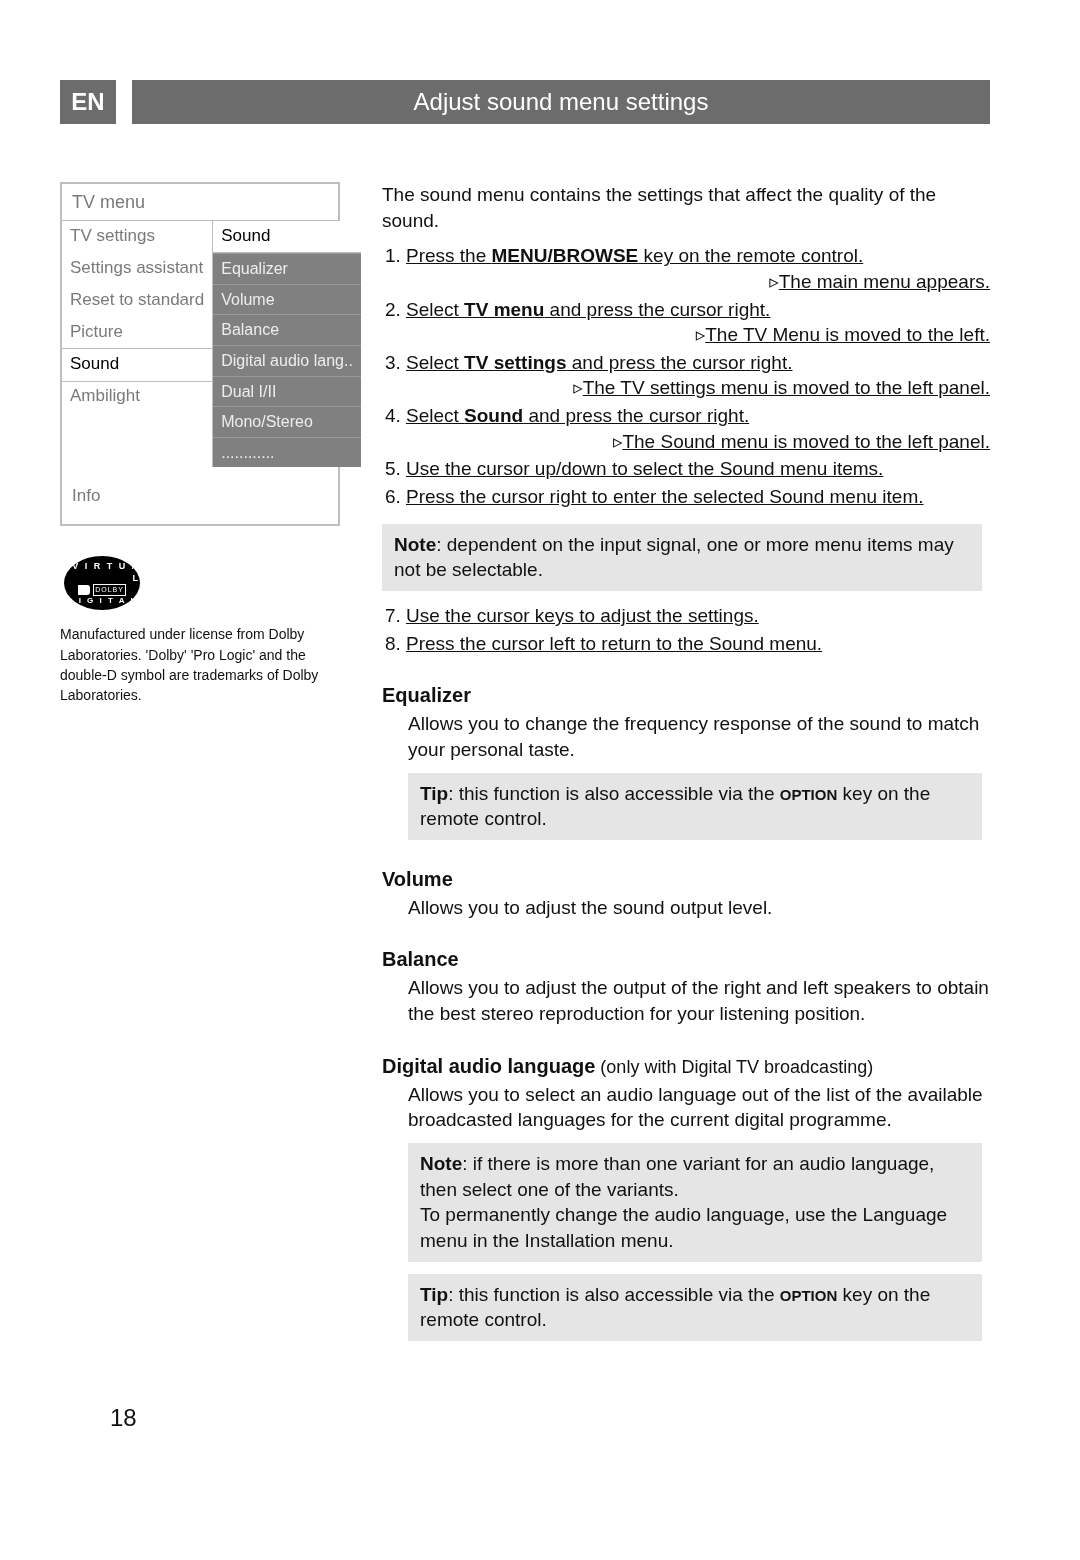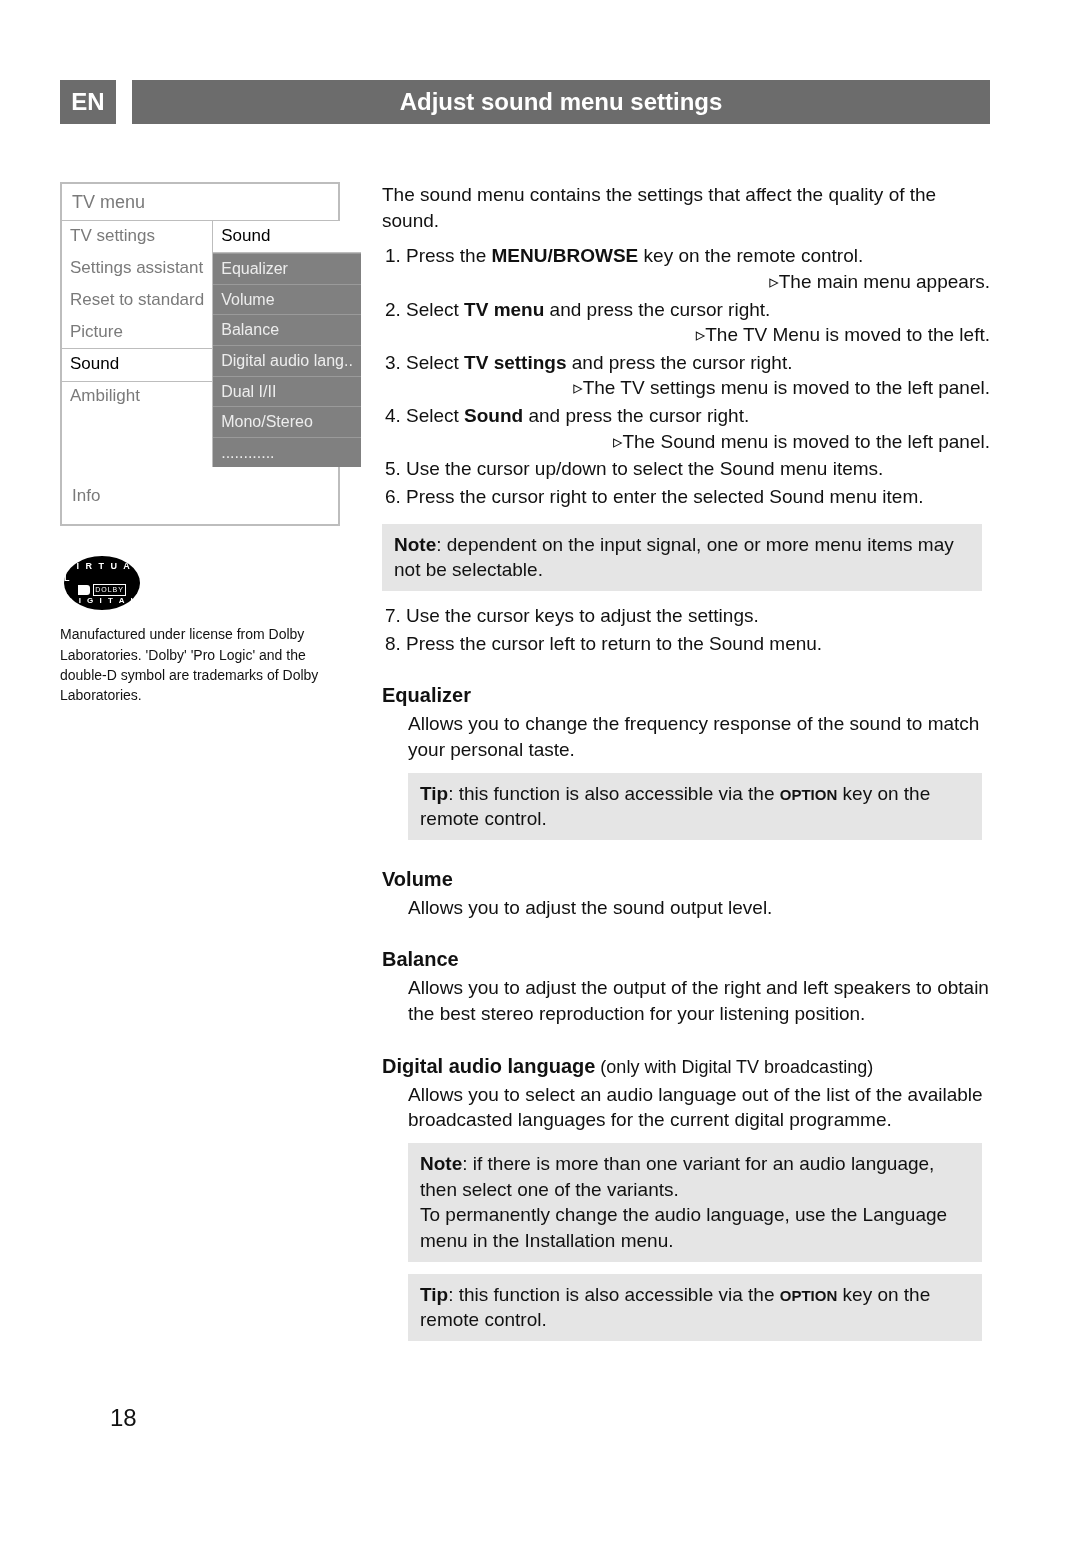--- a/index.html
+++ b/index.html
@@ -24,21 +24,21 @@
   
   .header-row{display:flex;gap:16px;margin-bottom:58px;}
   .lang-badge{
     background:var(--title-bg);color:#fff;font-weight:bold;
     font-size:24px;display:flex;align-items:center;justify-content:center;
     width:56px;height:44px;
   }
   .title-bar{
     flex:1;background:var(--title-bg);color:#fff;height:44px;
     display:flex;align-items:center;justify-content:center;
-    font-weight:bold;font-size:24px;
+    font-weight:normal;font-size:24px;
   }
 
   
   .body{display:flex;gap:42px;}
   .left-col{width:280px;flex:0 0 280px;}
   .right-col{flex:1;}
 
   
   .menu{
     border:2px solid var(--border);border-bottom-width:2px;
@@ -71,33 +71,33 @@
   .menu-foot{
     padding:18px 10px 16px 10px;color:var(--gray-text);
     font-size:17px;
   }
 
   
   .dolby-logo{
     width:76px;height:54px;border-radius:50%/50%;
     background:#000;color:#fff;display:flex;flex-direction:column;
     align-items:center;justify-content:center;font-size:8px;
-    letter-spacing:2px;margin-bottom:14px;margin-left:4px;
+    letter-spacing:2px;margin-bottom:14px;margin-left:4px;text-align:right;
   }
   .dolby-logo .row1{font-size:9px;font-weight:bold;letter-spacing:2px;}
   .dolby-logo .row2{display:flex;align-items:center;gap:3px;}
   .dolby-logo .dd{width:6px;height:10px;background:#fff;}
   .dolby-logo .ddsym{display:flex;gap:0px;}
   .dolby-logo .box{border:1px solid #fff;font-size:7px;padding:0 1px;letter-spacing:1px;}
   .dolby-logo .row3{font-size:8px;font-weight:bold;letter-spacing:2px;}
   .dolby-note{font-size:14px;line-height:1.45;color:#111;}
 
   
   .intro{margin-bottom:10px;}
-  ol.steps{margin:0 0 14px 0;padding-left:24px;}
+  ol.steps{margin:0 0 14px 0;padding-left:24px;text-decoration:underline;}
   ol.steps>li{margin-bottom:2px;}
   .sub{margin-left:10px;font-size:19px;text-align:right;}
   .sub .tri{display:inline-block;width:12px;}
 
   .graybox{
     background:var(--tip-bg);padding:8px 12px;margin:10px 8px 12px 0;
     font-size:19px;line-height:1.35;
   }
 
   h3.sec{margin:26px 0 2px -26px;font-size:20px;font-weight:bold;}

